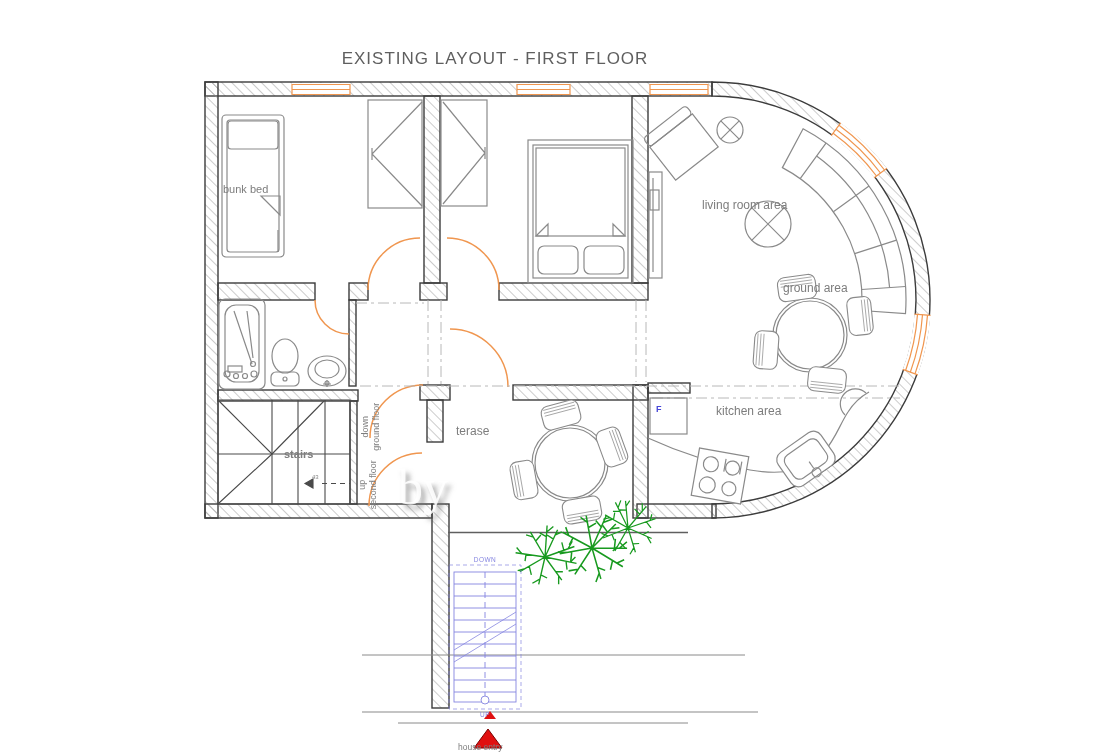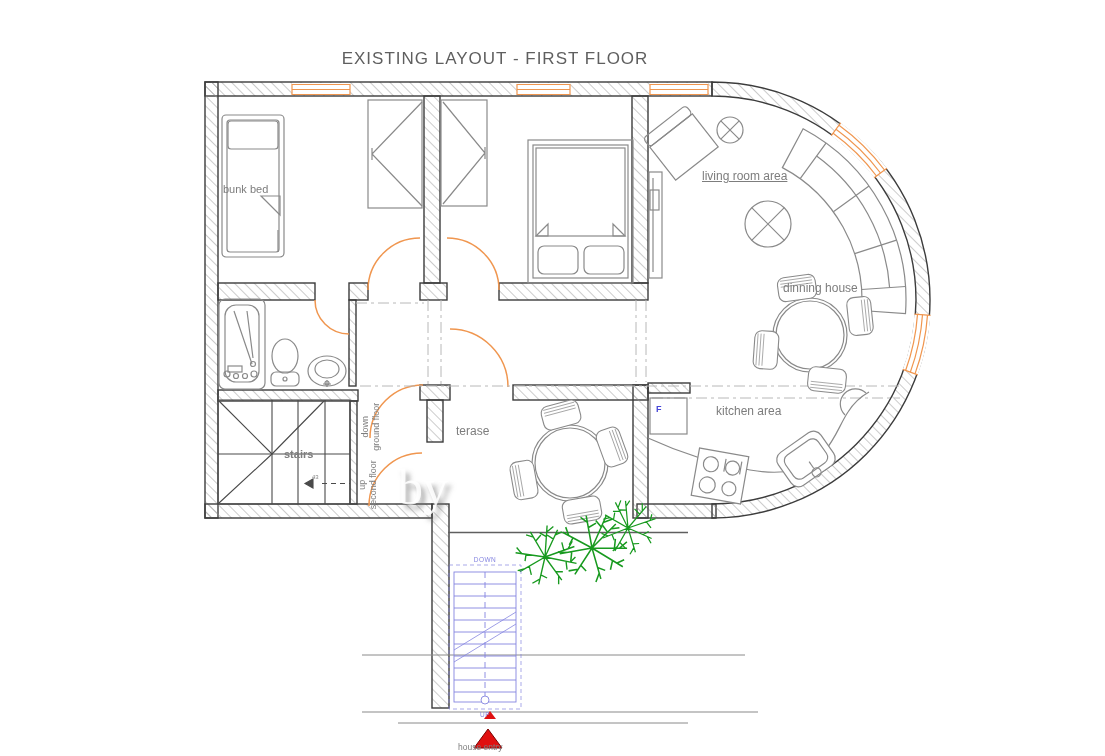--- a/index.html
+++ b/index.html
@@ -241,22 +241,22 @@
       <line x1="448" y1="532.5" x2="688" y2="532.5" stroke="#5f5f5f" stroke-width="1.3"></line>
       <line x1="362" y1="655" x2="745" y2="655" stroke-width="1"></line>
       <line x1="362" y1="712" x2="758" y2="712" stroke-width="1.2"></line>
       <line x1="398" y1="723" x2="688" y2="723" stroke-width="1"></line>
     </g>
   </svg>
 
   <div class="title">EXISTING LAYOUT - FIRST FLOOR</div>
   <div class="lbl" style="left:223px;top:183px;font-size:11px;">bunk bed</div>
   <div class="lbl" style="left:284px;top:448px;font-size:11px;font-weight:bold;">stairs</div>
-  <div class="lbl" style="left:702px;top:169px;text-decoration:underline;">living room area</div>
-  <div class="lbl" style="left:783px;top:281px;">dinning house</div>
+  <div class="lbl" style="left:702px;top:198px;">living room area</div>
+  <div class="lbl" style="left:783px;top:281px;">ground area</div>
   <div class="lbl" style="left:716px;top:404px;">kitchen area</div>
   <div class="lbl" style="left:456px;top:424px;">terase</div>
   <div class="fridge" style="left:656px;top:404px;">F</div>
 
   <div class="rot" style="left:339px;top:416px;width:64px;">
     <div>down</div>
     <div>ground floor</div>
   </div>
   <div class="rot" style="left:335px;top:474px;width:66px;">
     <div>up</div>

